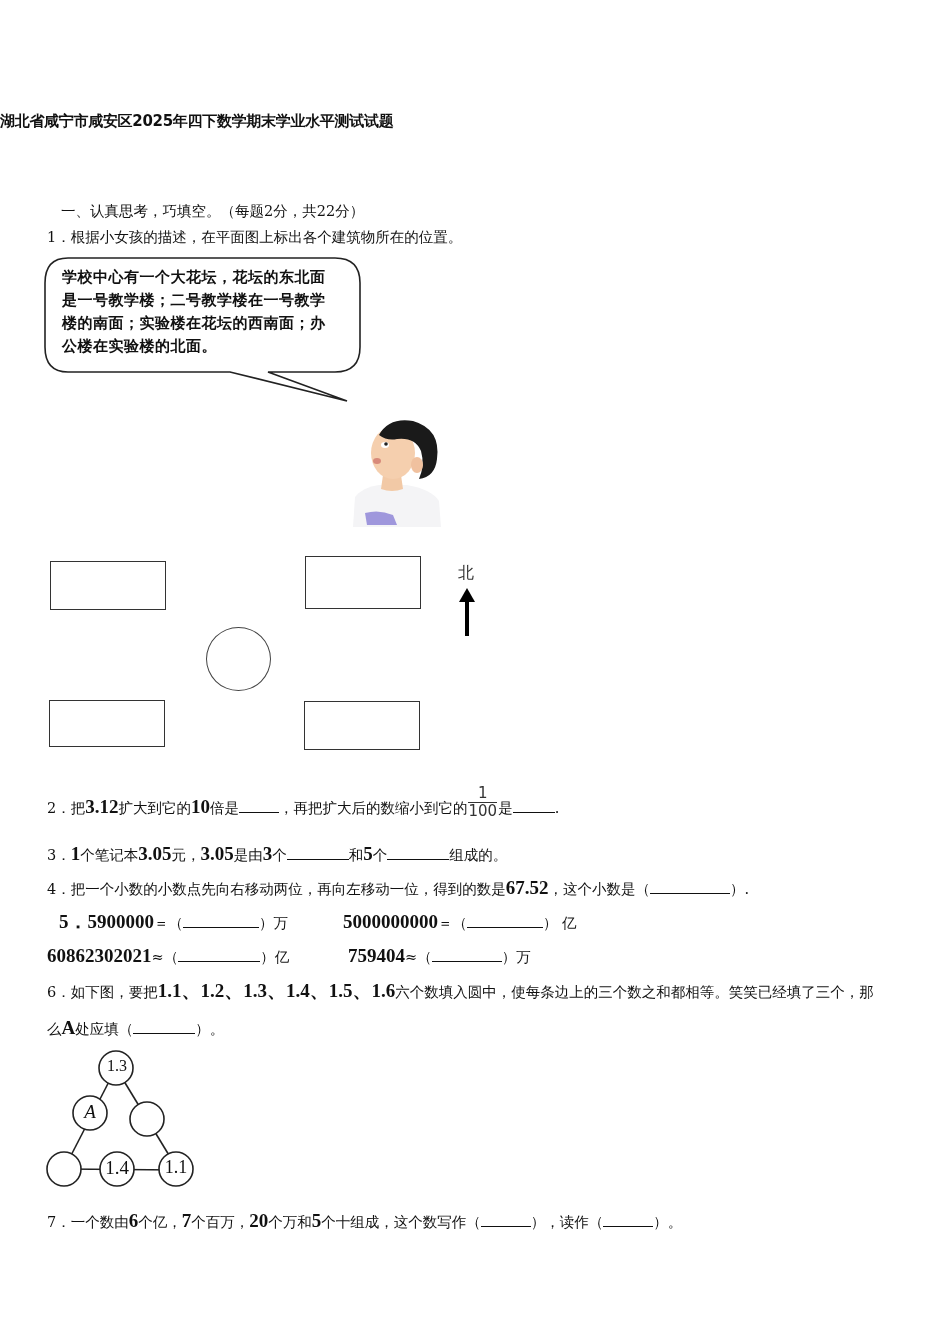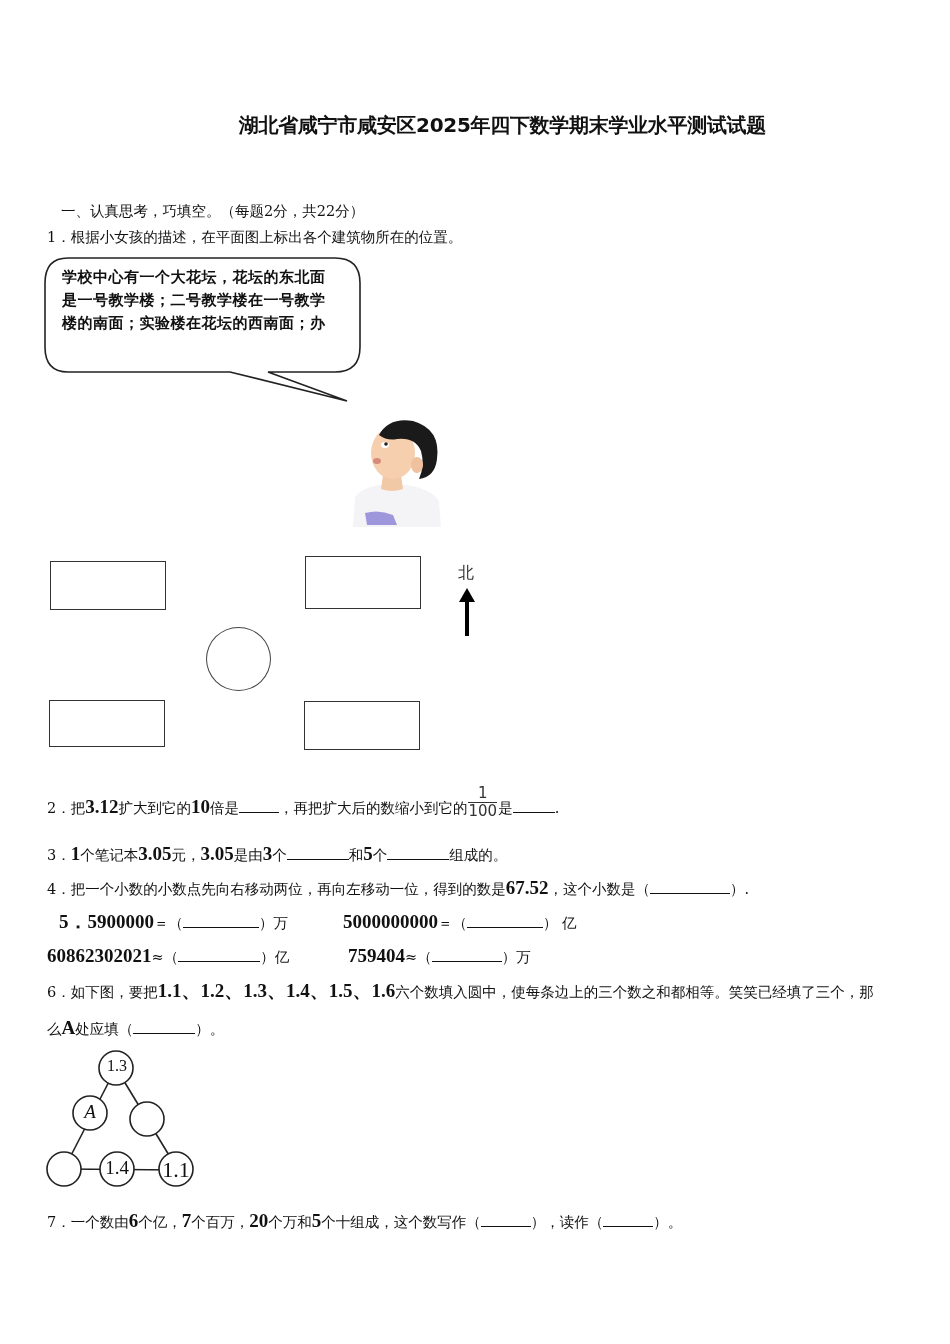--- a/index.html
+++ b/index.html
@@ -3,23 +3,23 @@
 <meta charset="utf-8">
 <style>
   html, body { margin: 0; padding: 0; background: #ffffff; }
   body {
     width: 950px; height: 1344px; position: relative; overflow: hidden;
     font-family: "DejaVu Serif", "Liberation Serif", serif;
     color: #111;
   }
   .abs { position: absolute; }
   .title {
-    left: 0; width: 766px; top: 112px; text-align: right;
+    left: 0; width: 766px; top: 112px; text-align: left;
     font-family: "DejaVu Sans", "Liberation Sans", sans-serif;
-    font-weight: bold; font-size: 20px; letter-spacing: -0.3px; color: #111;
+    font-weight: bold; font-size: 15px; letter-spacing: -0.3px; color: #111;
   }
   .line {
     font-size: 14.5px; white-space: nowrap; line-height: 20px;
   }
   .num { font-weight: bold; font-family: "Liberation Serif", serif; font-size: 19px; }
   .blank { display: inline-block; border-bottom: 1px solid #111; height: 14px; vertical-align: baseline; }
   .bubble-text {
     left: 62px; top: 266px; width: 290px;
     font-size: 15px; font-weight: bold; line-height: 23px;
     letter-spacing: 0.5px; color: #111;
@@ -45,20 +45,21 @@
 
 <div class="abs line" style="left:47px; top:227px;">1．根据小女孩的描述，在平面图上标出各个建筑物所在的位置。</div>
 
 <svg class="abs" style="left:40px; top:255px;" width="330" height="150">
   <path d="M 28 3 L 295 3 Q 320 3 320 28 L 320 92 Q 320 117 295 117 L 228 117 L 307 146 L 190 117 L 28 117 Q 5 117 5 92 L 5 28 Q 5 3 28 3 Z" fill="#fff" stroke="#222" stroke-width="1.6"></path>
 </svg>
 <div class="abs bubble-text">
   <div>学校中心有一个大花坛，花坛的东北面</div>
   <div>是一号教学楼；二号教学楼在一号教学</div>
   <div>楼的南面；实验楼在花坛的西南面；办</div>
+  <div>公楼在实验楼的北面。</div>
 </div>
 
 <svg class="abs girl" viewBox="0 0 100 112">
 
   <path d="M 8 112 L 10 82 Q 18 72 34 70 L 62 70 Q 86 74 94 86 L 96 112 Z" fill="#f4f4f6"></path>
   <path d="M 20 98 Q 34 94 48 100 L 52 110 L 22 110 Z" fill="#8a7fd6" opacity="0.8"></path>
 
   <path d="M 38 60 L 56 60 L 58 74 Q 47 78 36 74 Z" fill="#f2c9a6"></path>
 
   <ellipse cx="48" cy="38" rx="22" ry="26" fill="#f5cfae"></ellipse>
@@ -128,17 +129,17 @@
     <circle cx="50" cy="68" r="17"></circle>
     <circle cx="107" cy="74" r="17"></circle>
     <circle cx="24" cy="124" r="17"></circle>
     <circle cx="77" cy="124" r="17"></circle>
     <circle cx="136" cy="124" r="17"></circle>
   </g>
 </svg>
 <div class="abs" style="left:99px; top:1057px; width:36px; text-align:center; font-family:'Liberation Serif', serif; font-size:16px;">1.3</div>
 <div class="abs" style="left:72px; top:1101px; width:36px; text-align:center; font-family:'Liberation Serif', serif; font-size:19px; font-style:italic;">A</div>
 <div class="abs" style="left:99px; top:1157px; width:36px; text-align:center; font-family:'Liberation Serif', serif; font-size:19px;">1.4</div>
-<div class="abs" style="left:158px; top:1157px; width:36px; text-align:center; font-family:'Liberation Serif', serif; font-size:22px;">1.1</div>
+<div class="abs" style="left:158px; top:1157px; width:36px; text-align:center; font-family:'Liberation Serif', serif; font-size:18px;">1.1</div>
 
 <div class="abs line" style="left:47px; top:1211px;">
   <span>7．一个数由</span><span class="num">6</span><span>个亿，</span><span class="num">7</span><span>个百万，</span><span class="num">20</span><span>个万和</span><span class="num">5</span><span>个十组成，这个数写作（</span><span class="blank" style="width:50px"></span><span>），读作（</span><span class="blank" style="width:50px"></span><span>）。</span>
 </div>
 
 </body></html>

